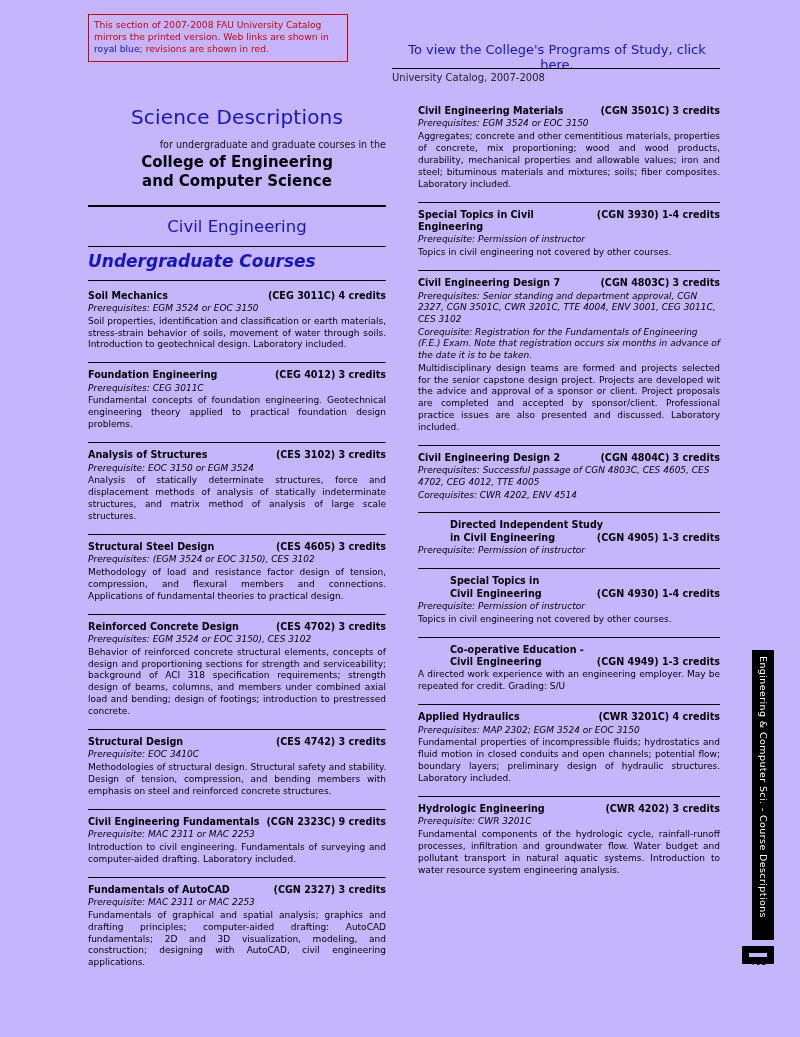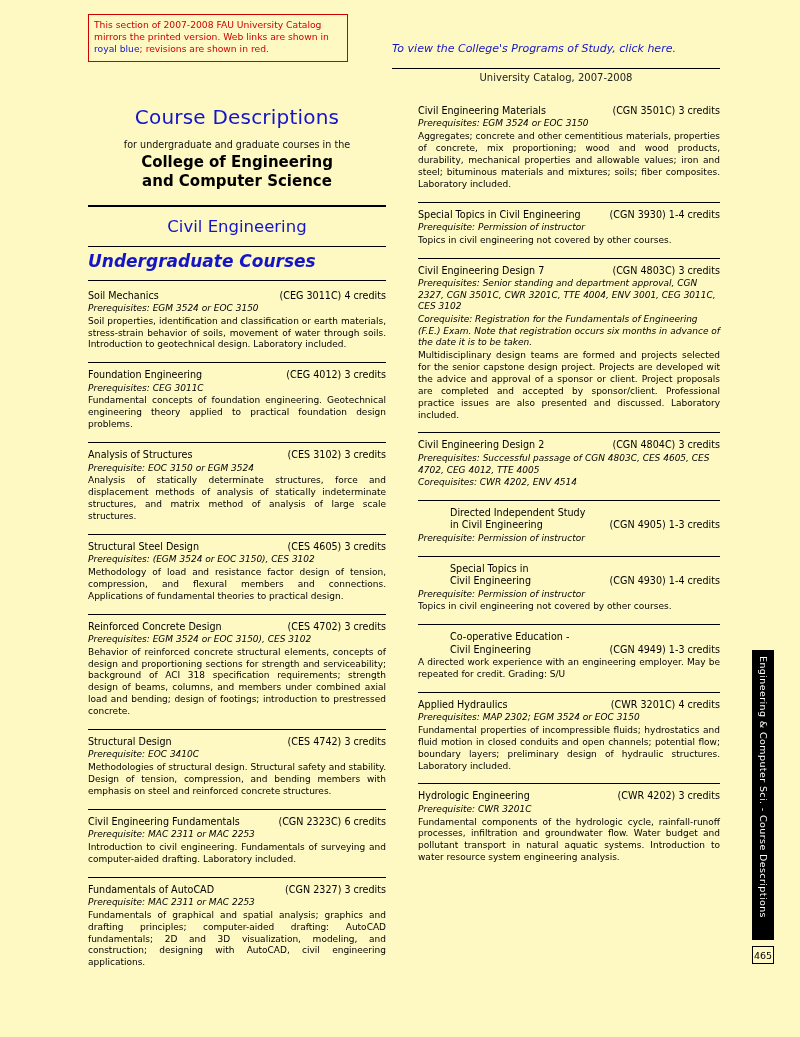--- a/index.html
+++ b/index.html
@@ -13,21 +13,21 @@
     font-family: "DejaVu Sans", sans-serif;
     color: #000000;
     position: relative;
     overflow: hidden;
   }
   .page {
     position: absolute;
     left: 0; top: 0;
     width: 800px;
     height: 1037px;
-    background: #fef9c3;
+    background: #c4b5fd;
   }
 
   
   .notice-box {
     position: absolute;
     left: 88px;
     top: 14px;
     width: 260px;
     border: 1px solid #d00000;
     padding: 4px 5px 5px 5px;
@@ -37,38 +37,38 @@
     line-height: 1.33;
   }
   .notice-box .blue { color: #1414c8; }
   .notice-box .red { color: #d00000; }
 
   .college-link {
     position: absolute;
     left: 392px;
     top: 42px;
     width: 330px;
+    text-align: center;
     color: #1414c8;
-    font-size: 11px;
-    font-style: italic;
+    font-size: 13px;
   }
 
   .header-rule {
     position: absolute;
     left: 392px;
     top: 68px;
     width: 328px;
     border-top: 1px solid #000;
   }
   .catalog-line {
     position: absolute;
     left: 392px;
     top: 72px;
     width: 328px;
-    text-align: center;
+    text-align: left;
     font-size: 10px;
     color: #222;
   }
 
   
   .col-left {
     position: absolute;
     left: 88px;
     top: 105px;
     width: 298px;
@@ -82,21 +82,21 @@
 
   
   .course-desc-title {
     text-align: center;
     color: #1414c8;
     font-size: 20px;
     margin: 0 0 10px 0;
     letter-spacing: 0.2px;
   }
   .subtitle-line {
-    text-align: center;
+    text-align: right;
     font-size: 9.6px;
     color: #111;
     margin-bottom: 3px;
   }
   .college-name {
     text-align: center;
     font-size: 15px;
     font-weight: bold;
     line-height: 1.25;
     margin-bottom: 2px;
@@ -129,21 +129,21 @@
 
   
   .course {
     margin-bottom: 11px;
   }
   .course-head {
     display: flex;
     justify-content: space-between;
     align-items: baseline;
     font-size: 9.6px;
-    font-weight: normal;
+    font-weight: bold;
     line-height: 1.3;
   }
   .course-head .cname {
     padding-right: 6px;
   }
   .course-head .ccode {
     white-space: nowrap;
     text-align: center;
   }
   .course-head-multi .cname {
@@ -187,23 +187,23 @@
     left: 17px;
     top: 6px;
     white-space: nowrap;
     font-size: 9.5px;
     letter-spacing: 0.4px;
   }
   .page-num-box {
     position: absolute;
     right: 26px;
     top: 946px;
-    width: 22px;
+    width: 32px;
     height: 18px;
-    border: 1px solid #000000;
+    border: 7px solid #000000;
     font-size: 9.5px;
     text-align: center;
     line-height: 18px;
     box-sizing: border-box;
   }
 </style>
 </head>
 <body>
 
 <div class="page">
@@ -211,21 +211,21 @@
   <div class="notice-box">
     <span>This section of 2007-2008 FAU University Catalog mirrors the printed version. Web links are shown in </span><span class="blue">royal blue</span><span>; revisions are shown in </span><span class="red">red</span><span>.</span>
   </div>
 
   <div class="college-link">To view the College's Programs of Study, click here.</div>
 
   <div class="header-rule"></div>
   <div class="catalog-line">University Catalog, 2007-2008</div>
 
   <div class="col-left">
-    <div class="course-desc-title">Course Descriptions</div>
+    <div class="course-desc-title">Science Descriptions</div>
     <div class="subtitle-line">for undergraduate and graduate courses in the</div>
     <div class="college-name">
       <div>College of Engineering</div>
       <div>and Computer Science</div>
     </div>
     <div class="thick-rule"></div>
     <div class="dept-title">Civil Engineering</div>
     <div class="thin-rule"></div>
     <div class="section-head">Undergraduate Courses</div>
     <div class="thin-rule2"></div>
@@ -286,21 +286,21 @@
         <span class="ccode">(CES 4742) 3 credits</span>
       </div>
       <div class="prereq">Prerequisite: EOC 3410C</div>
       <div class="desc">Methodologies of structural design.  Structural safety and stability. Design of tension, compression, and bending members with emphasis on steel and reinforced concrete structures.</div>
     </div>
 
     <div class="course-rule"></div>
     <div class="course">
       <div class="course-head">
         <span class="cname">Civil Engineering Fundamentals</span>
-        <span class="ccode">(CGN 2323C) 6 credits</span>
+        <span class="ccode">(CGN 2323C) 9 credits</span>
       </div>
       <div class="prereq">Prerequisite: MAC 2311 or MAC 2253</div>
       <div class="desc">Introduction to civil engineering.  Fundamentals of surveying and computer-aided drafting. Laboratory included.</div>
     </div>
 
     <div class="course-rule"></div>
     <div class="course">
       <div class="course-head">
         <span class="cname">Fundamentals of AutoCAD</span>
         <span class="ccode">(CGN 2327) 3 credits</span>

